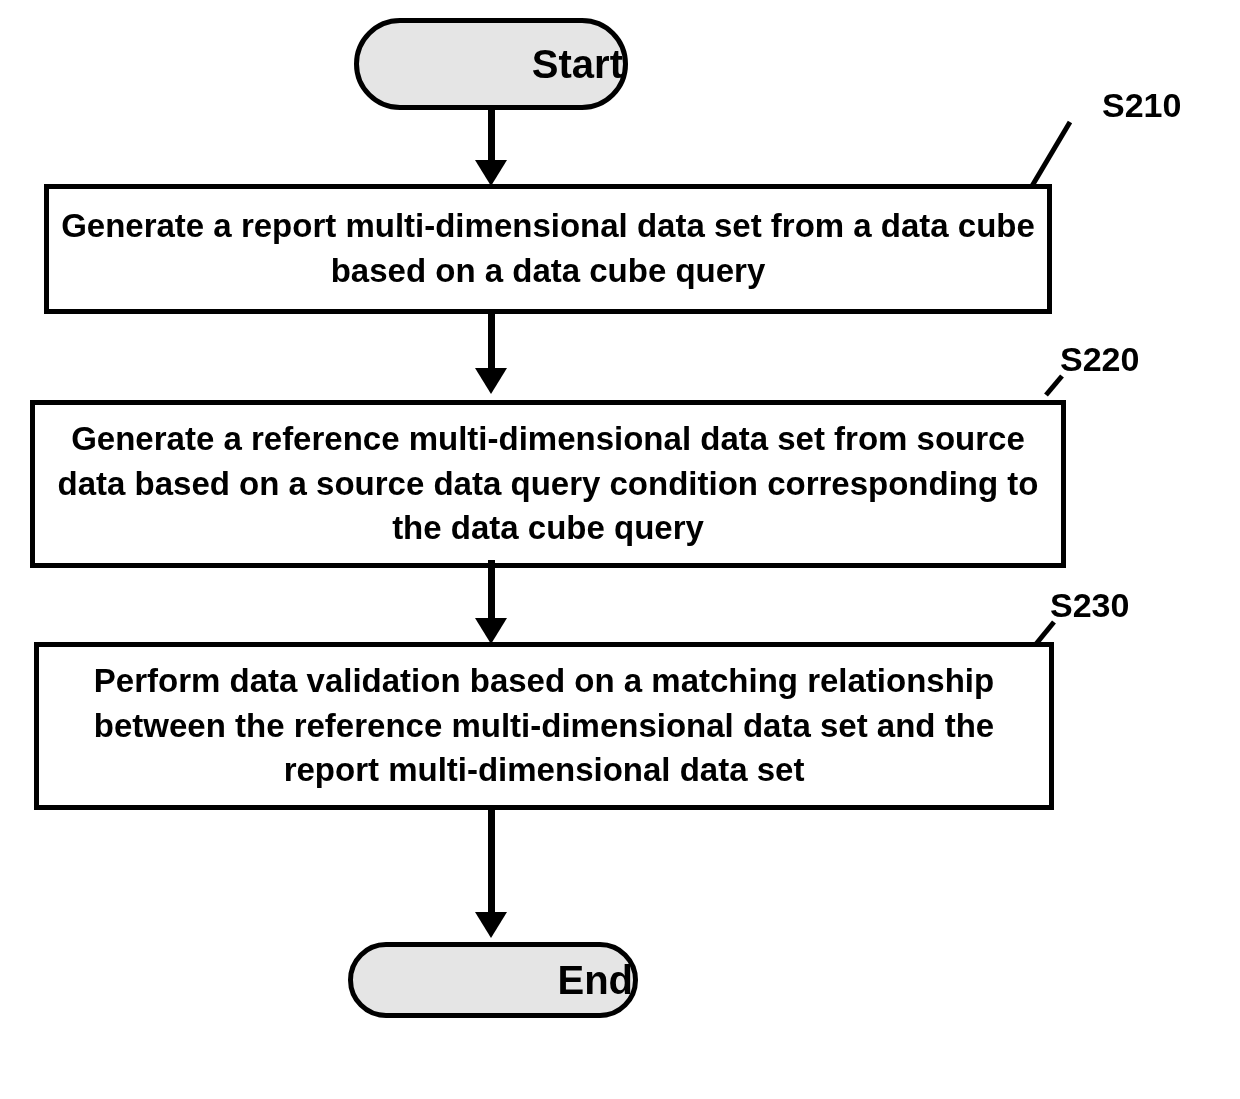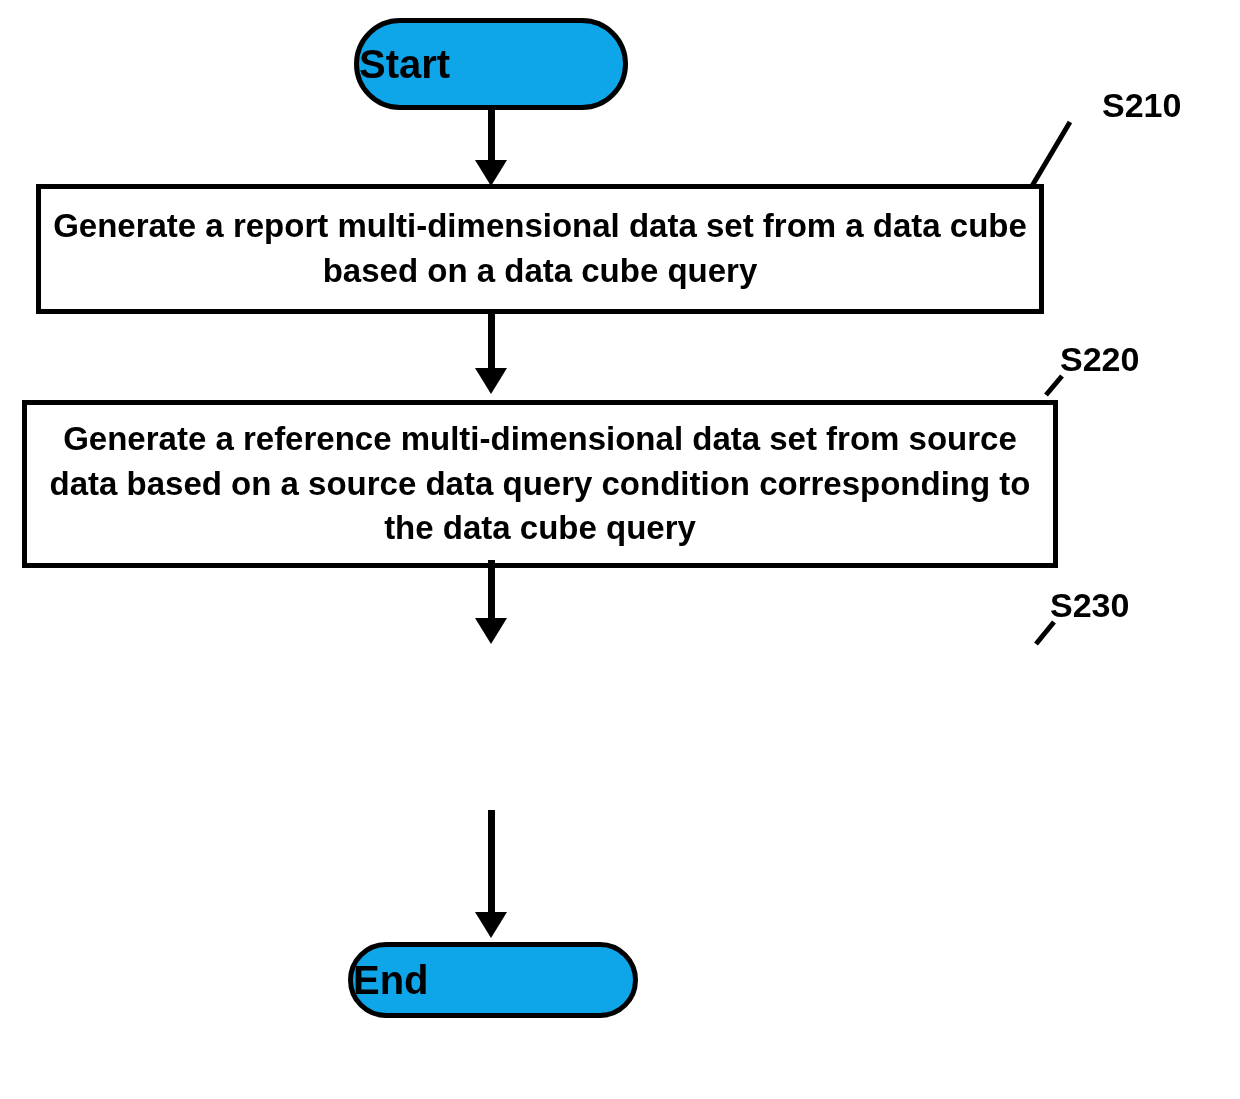--- a/index.html
+++ b/index.html
@@ -14,42 +14,43 @@
     position: relative;
     width: 1240px;
     height: 1099px;
   }
   .terminator {
     position: absolute;
     border: 5px solid #000;
     border-radius: 60px;
     display: flex;
     align-items: center;
-    justify-content: flex-start;
+    justify-content: flex-end;
     font-weight: 700;
-    background: #0ea5e9;
+    background: #e5e5e5;
     box-sizing: border-box;
   }
   .terminator span {
     font-size: 40px;
     line-height: 1;
   }
   .process {
     position: absolute;
     border: 5px solid #000;
     background: #fff;
     box-sizing: border-box;
     padding: 14px 12px;
     display: flex;
     align-items: center;
     justify-content: center;
     text-align: center;
     font-weight: 700;
     font-size: 33px;
     line-height: 1.35;
+    margin-left: 8px;
   }
   .label {
     position: absolute;
     font-size: 34px;
     font-weight: 700;
     color: #000;
   }
   
   .arrow {
     position: absolute;
@@ -108,20 +109,23 @@
   <div class="process" style="left:22px; top:400px; width:1036px; height:168px;">
     <span>Generate a reference multi-dimensional data set from source data based on a source data query condition corresponding to the data cube query</span>
   </div>
   <div class="label" style="left:1060px; top:340px;">S220</div>
 
   <div class="arrow" style="left:491px; top:560px;">
     <div class="shaft" style="height:64px;"></div>
     <div class="head" style="top:58px;"></div>
   </div>
 
+  <div class="process" style="left:26px; top:642px; width:1020px; height:168px;">
+    <span>Perform data validation based on a matching relationship between the reference multi-dimensional data set and the report multi-dimensional data set</span>
+  </div>
   <div class="label" style="left:1050px; top:586px;">S230</div>
 
   <div class="arrow" style="left:491px; top:810px;">
     <div class="shaft" style="height:108px;"></div>
     <div class="head" style="top:102px;"></div>
   </div>
 
   <div class="terminator" style="left:348px; top:942px; width:290px; height:76px;">
     <span>End</span>
   </div>

